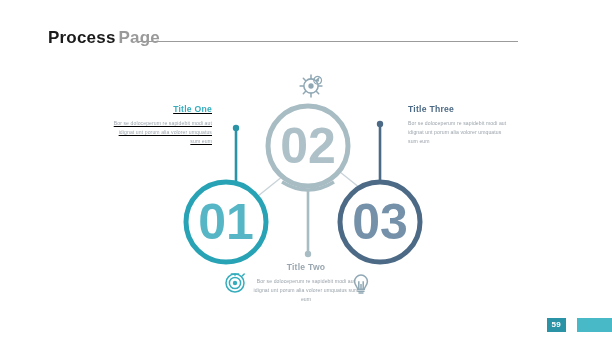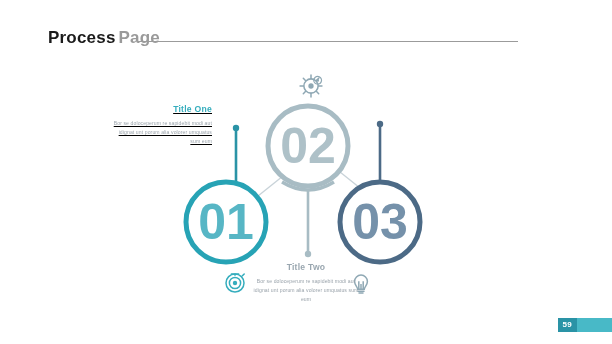--- a/index.html
+++ b/index.html
@@ -54,20 +54,21 @@
   }
 
   
   .pagenum-wrap {
     position: absolute;
     right: 0px;
     bottom: 12px;
     display: flex;
     align-items: stretch;
     height: 14px;
+    gap: 11px;
   }
   .pagenum {
     background: #2a93a6;
     color: #ffffff;
     font-size: 8px;
     font-weight: bold;
     line-height: 14px;
     padding: 0 5px;
     letter-spacing: 0.3px;
   }
@@ -183,20 +184,24 @@
       <line x1="2.2" y1="0.2" x2="2.2" y2="8.2"></line>
       <line x1="0" y1="3.0" x2="0" y2="8.2"></line>
     </g>
   </svg>
 
   <div class="blk" id="blk-one">
     <p class="t">Title One</p>
     <p class="b">Bor se doloceperum re sapidebit modi aut idignat unt porum alia volorer umquatus sum eum</p>
   </div>
 
+  <div class="blk" id="blk-three">
+    <p class="t">Title Three</p>
+    <p class="b">Bor se doloceperum re sapidebit modi aut idignat unt porum alia volorer umquatus sum eum</p>
+  </div>
 
   <div class="blk" id="blk-two">
     <p class="t">Title Two</p>
     <p class="b">Bor se doloceperum re sapidebit modi aut idignat unt porum alia volorer umquatus sum eum</p>
   </div>
 
   <div class="pagenum-wrap">
     <div class="pagenum">59</div>
     <div class="pagebar"></div>
   </div>

